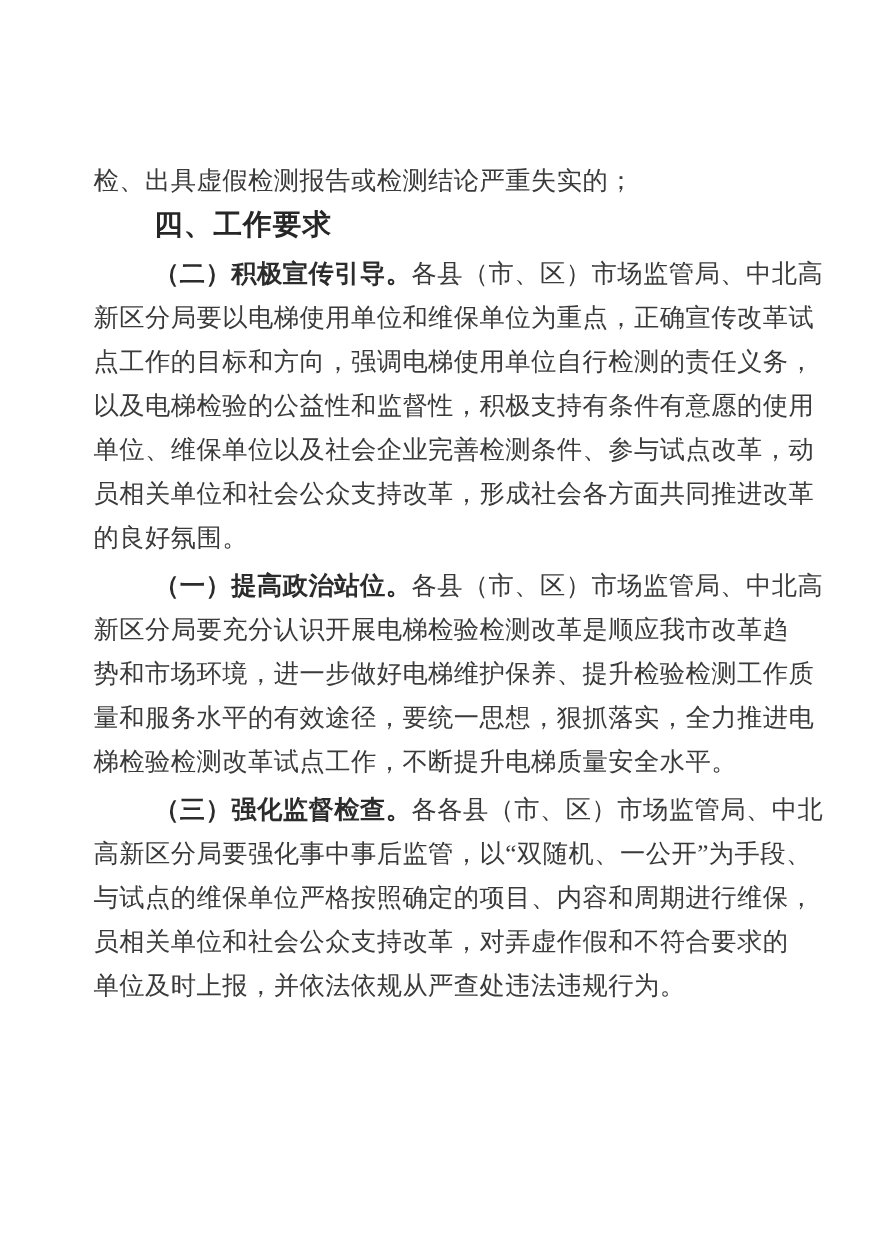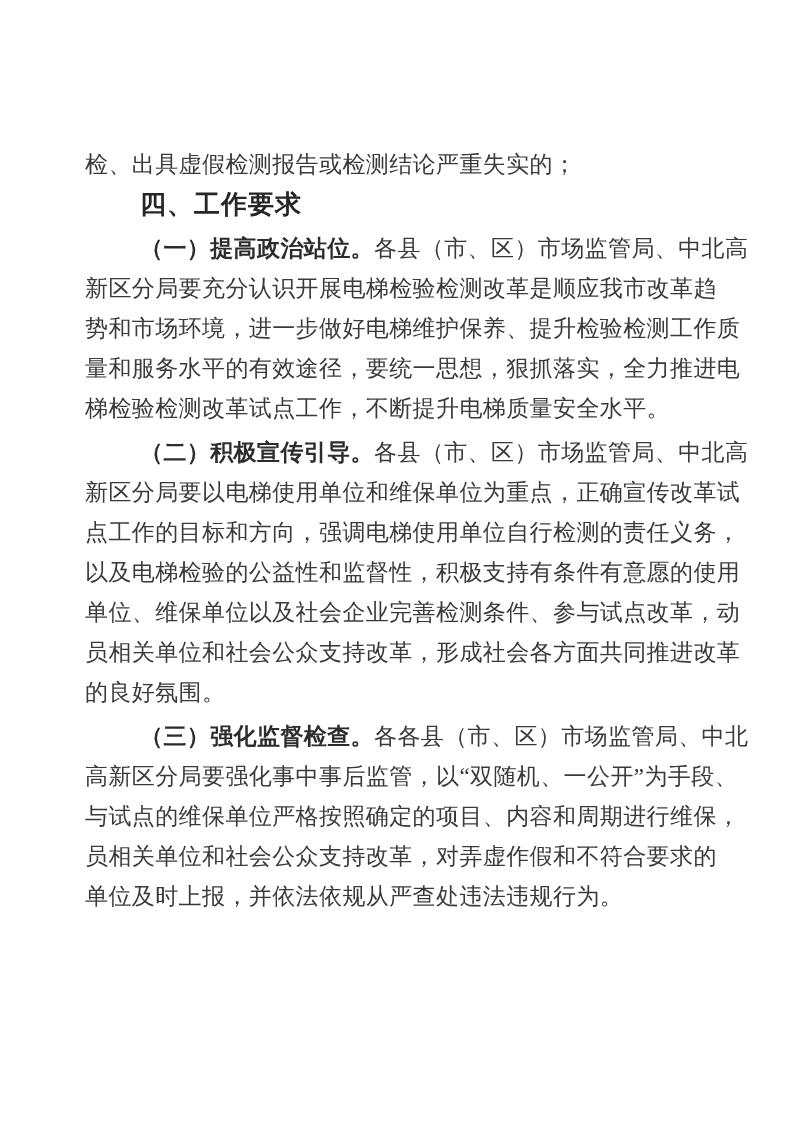--- a/index.html
+++ b/index.html
@@ -109,34 +109,34 @@
 </style>
 </head>
 <body>
 
 <div class="page">
 
   <div class="doc" id="doc">
       <div class="line">检、出具虚假检测报告或检测结论严重失实的；</div>
       <div class="line indent heading">四、工作要求</div>
       <div class="para">
-        <div class="line indent"><span class="lead">（一）提高政治站位。</span><span>各县（市、区）市场监管局、中北高</span></div>
-        <div class="line">新区分局要充分认识开展电梯检验检测改革是顺应我市改革趋</div>
-        <div class="line">势和市场环境，进一步做好电梯维护保养、提升检验检测工作质</div>
-        <div class="line">量和服务水平的有效途径，要统一思想，狠抓落实，全力推进电</div>
-        <div class="line">梯检验检测改革试点工作，不断提升电梯质量安全水平。</div>
-      </div>
-      <div class="para">
         <div class="line indent"><span class="lead">（二）积极宣传引导。</span><span>各县（市、区）市场监管局、中北高</span></div>
         <div class="line">新区分局要以电梯使用单位和维保单位为重点，正确宣传改革试</div>
         <div class="line">点工作的目标和方向，强调电梯使用单位自行检测的责任义务，</div>
         <div class="line">以及电梯检验的公益性和监督性，积极支持有条件有意愿的使用</div>
         <div class="line">单位、维保单位以及社会企业完善检测条件、参与试点改革，动</div>
         <div class="line">员相关单位和社会公众支持改革，形成社会各方面共同推进改革</div>
         <div class="line">的良好氛围。</div>
+      </div>
+      <div class="para">
+        <div class="line indent"><span class="lead">（一）提高政治站位。</span><span>各县（市、区）市场监管局、中北高</span></div>
+        <div class="line">新区分局要充分认识开展电梯检验检测改革是顺应我市改革趋</div>
+        <div class="line">势和市场环境，进一步做好电梯维护保养、提升检验检测工作质</div>
+        <div class="line">量和服务水平的有效途径，要统一思想，狠抓落实，全力推进电</div>
+        <div class="line">梯检验检测改革试点工作，不断提升电梯质量安全水平。</div>
       </div>
       <div class="para">
         <div class="line indent"><span class="lead">（三）强化监督检查。</span><span>各各县（市、区）市场监管局、中北</span></div>
         <div class="line">高新区分局要强化事中事后监管，以“双随机、一公开”为手段、</div>
         <div class="line">与试点的维保单位严格按照确定的项目、内容和周期进行维保，</div>
         <div class="line">员相关单位和社会公众支持改革，对弄虚作假和不符合要求的</div>
         <div class="line">单位及时上报，并依法依规从严查处违法违规行为。</div>
       </div>
     </div>
 

